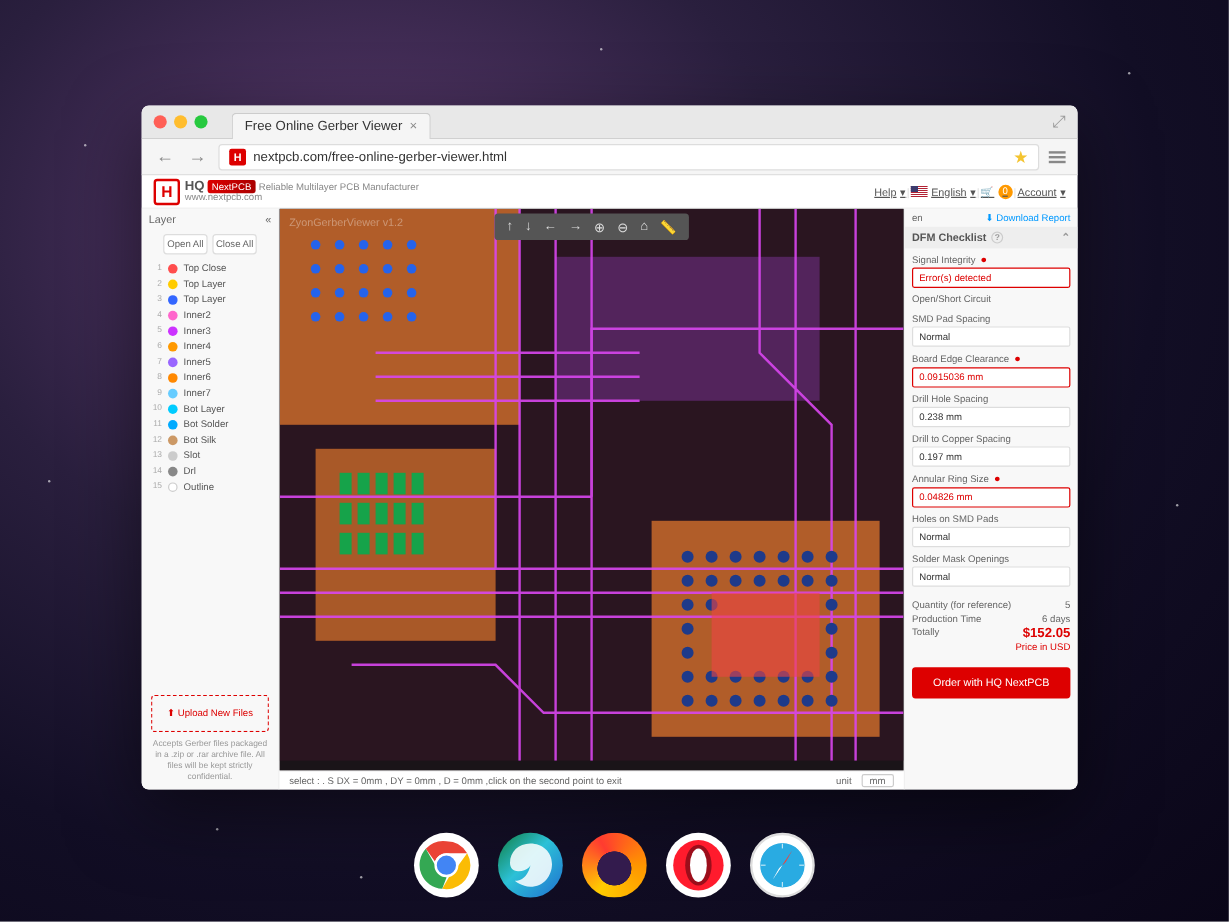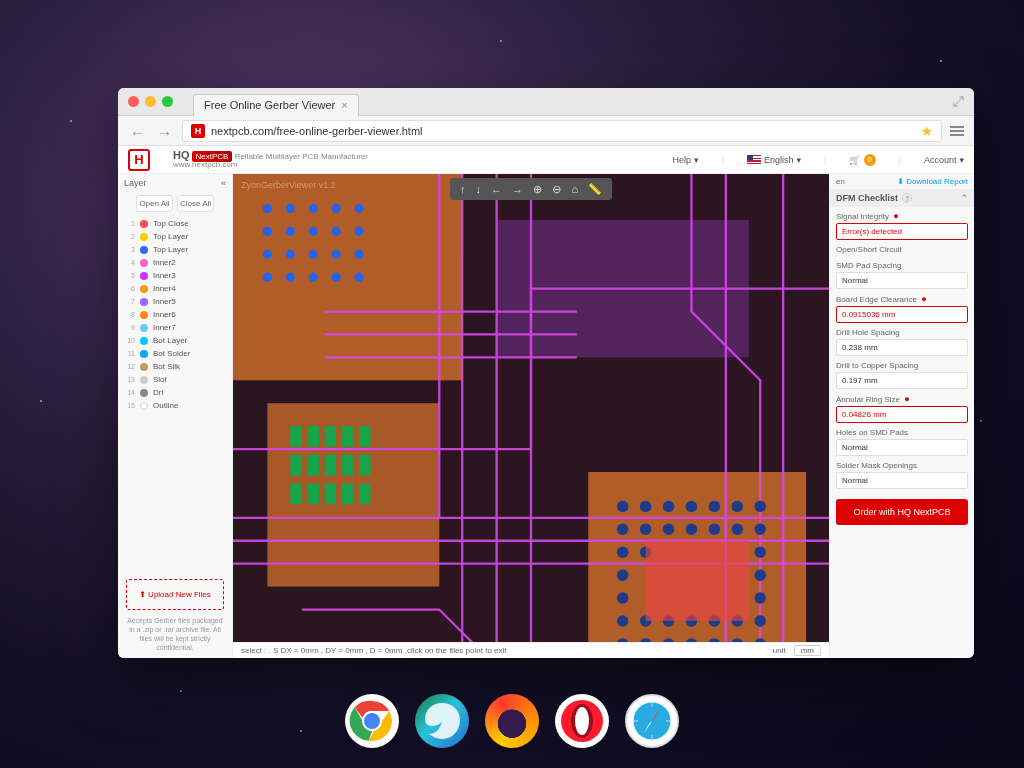--- a/index.html
+++ b/index.html
@@ -7,21 +7,21 @@
     font-family: -apple-system, Helvetica, Arial, sans-serif;
     width: 1024px; height: 768px; overflow: hidden;
     background: radial-gradient(ellipse at 30% 25%, #5b3a6e 0%, #2a1f3e 35%, #120e25 65%, #0a0618 100%);
     position: relative;
   }
   
   .stars { position:absolute; inset:0; pointer-events:none; }
   .stars span { position:absolute; width:2px; height:2px; background:#fff; border-radius:50%; opacity:.6; }
 
   .browser {
-    position:absolute; left:118px; top:88px; width:856px; height:570px;
+    position:absolute; left:118px; top:88px; width:780px; height:570px;
     background:#fff; border-radius:6px; box-shadow:0 20px 60px rgba(0,0,0,.5);
     display:flex; flex-direction:column; overflow:hidden;
   }
   .titlebar { height:28px; background:#e8e8e8; display:flex; align-items:center; padding:0 10px; border-bottom:1px solid #d0d0d0; }
   .dots { display:flex; gap:6px; margin-right:20px; }
   .dots div { width:11px; height:11px; border-radius:50%; }
   .dot-r{background:#ff5f56;} .dot-y{background:#ffbd2e;} .dot-g{background:#27c93f;}
   .tab { background:#f5f5f5; height:22px; border-radius:4px 4px 0 0; display:flex; align-items:center; padding:0 10px; font-size:11px; color:#333; border:1px solid #ccc; border-bottom:none; gap:6px; margin-top:6px; }
   .tab .x { color:#888; font-size:11px; cursor:pointer; }
   .maxbtn { margin-left:auto; color:#999; font-size:14px; }
@@ -30,24 +30,24 @@
   .navbtn { color:#888; font-size:15px; cursor:pointer; padding:0 2px;}
   .urlfield { flex:1; background:#fff; border:1px solid #ddd; border-radius:3px; height:22px; display:flex; align-items:center; padding:0 8px; font-size:11px; color:#333; gap:6px; }
   .sitebox { width:14px; height:14px; background:#d00; border-radius:2px; display:flex; align-items:center; justify-content:center; color:#fff; font-size:9px; font-weight:bold;}
   .star { color:#f4c430; font-size:14px; margin-left:auto; }
   .burger { display:flex; flex-direction:column; gap:2px; cursor:pointer; }
   .burger span { width:14px; height:2px; background:#888; }
 
   .topnav { height:28px; display:flex; align-items:center; padding:0 10px; font-size:9px; color:#555; border-bottom:1px solid #eee; }
   .logo { display:flex; align-items:center; gap:4px; }
   .logo-sq { width:22px; height:22px; border:2px solid #d00; border-radius:3px; display:flex; align-items:center; justify-content:center; color:#d00; font-weight:bold; font-size:13px; }
-  .logo-txt { font-size:8px; line-height:1;margin-left:19px; }
+  .logo-txt { font-size:8px; line-height:1; }
   .logo-txt b { font-size:11px; }
   .logo-txt .ba { background:linear-gradient(90deg,#d00,#a00); color:#fff; padding:1px 4px; border-radius:2px; font-size:8px; margin-left:2px;}
-  .topnav .right { margin-left:auto; display:flex; gap:23px; align-items:center; }
+  .topnav .right { margin-left:auto; display:flex; gap:1px; align-items:center;text-decoration:underline; }
   .topnav .right span { cursor:pointer; display:flex; align-items:center; gap:3px;}
   .flag { width:14px; height:10px; background:linear-gradient(#b22234 0 8%,#fff 8% 16%,#b22234 16% 24%,#fff 24% 32%,#b22234 32% 40%,#fff 40% 48%,#b22234 48% 56%,#fff 56% 64%,#b22234 64% 72%,#fff 72% 80%,#b22234 80% 88%,#fff 88% 100%); position:relative;}
   .flag::before{content:'';position:absolute;left:0;top:0;width:6px;height:5px;background:#3c3b6e;}
   .divider { color:#ddd; }
   .cartb { background:#f90; color:#fff; border-radius:50%; width:12px; height:12px; display:inline-flex; align-items:center; justify-content:center; font-size:8px; }
 
   .workspace { flex:1; display:flex; min-height:0; }
   .leftpane { width:115px; background:#f8f8f8; display:flex; flex-direction:column; font-size:8px; color:#555; border-right:1px solid #eee;}
   .leftpane .hdr { display:flex; justify-content:space-between; padding:4px 6px; font-size:9px; color:#666;}
   .leftpane .btns { display:flex; gap:4px; padding:3px 18px;}
@@ -357,21 +357,21 @@
               <rect x="65" y="270" width="10" height="18"></rect>
               <rect x="80" y="270" width="10" height="18"></rect>
               <rect x="95" y="270" width="10" height="18"></rect>
               <rect x="110" y="270" width="10" height="18"></rect>
           </g>
 
           <rect x="360" y="320" width="90" height="70" fill="#ef4444" opacity=".6"></rect>
         </svg>
       </div>
       <div class="statusbar">
-        <span>select : . S DX = 0mm ,  DY = 0mm ,  D = 0mm ,click on the files point to exit</span>
+        <span>select : . S DX = 0mm ,  DY = 0mm ,  D = 0mm ,click on the second point to exit</span>
         <div class="r">
           <span>unit</span>
           <span class="sel"><span>mm</span></span>
         </div>
       </div>
     </div>
 
     <div class="rightpane">
       <div class="top">
         <span class="en">en</span>
@@ -412,20 +412,35 @@
           </div>
           <div class="field">
             <label>Holes on SMD Pads</label>
             <div class="val">Normal</div>
           </div>
           <div class="field">
             <label>Solder Mask Openings</label>
             <div class="val">Normal</div>
           </div>
         </div>
+      <div class="summary">
+        <div class="row">
+            <span>Quantity (for reference)</span>
+            <span>5</span>
+          </div>
+        <div class="row">
+            <span>Production Time</span>
+            <span>6 days</span>
+          </div>
+        <div class="row total">
+            <span>Totally</span>
+            <span class="v">$152.05</span>
+          </div>
+        <div class="cur">Price in USD</div>
+      </div>
       <button class="orderbtn">Order with HQ NextPCB</button>
     </div>
   </div>
 </div>
 
 <div class="dock">
   <div class="dockicon chrome">
     <svg width="46" height="46" viewBox="0 0 46 46">
         <circle cx="23" cy="23" r="22" fill="#fff"></circle>
         <path d="M23 3a20 20 0 0 1 17.3 10H23a10 10 0 0 0-9.5 6.9L5.8 9.3A20 20 0 0 1 23 3z" fill="#ea4335"></path>

